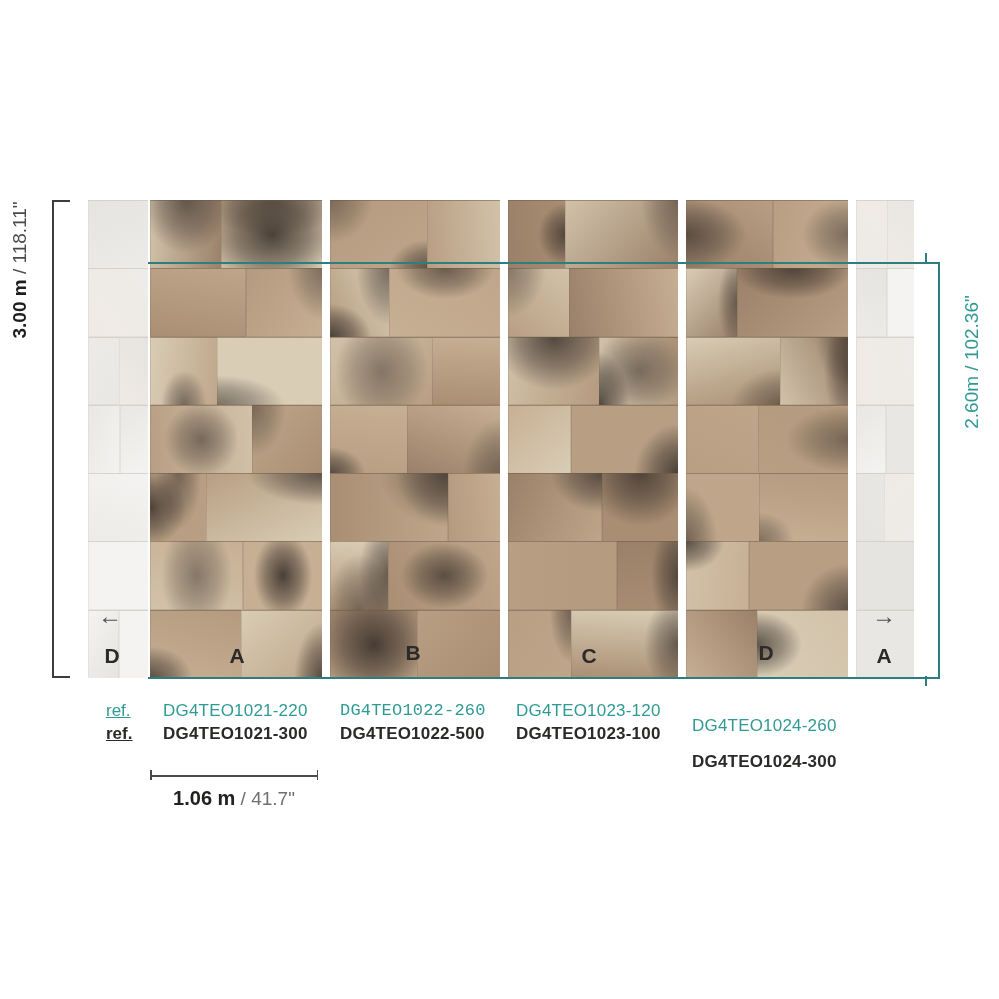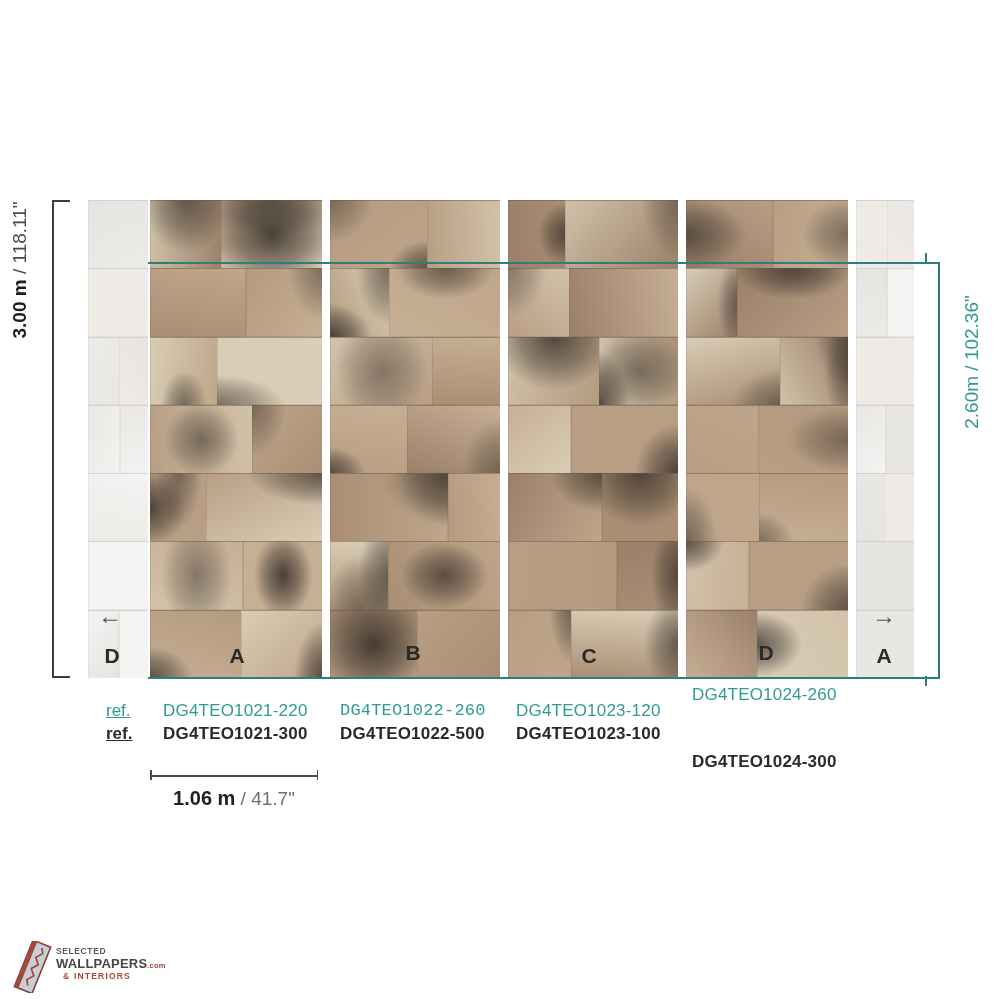--- a/index.html
+++ b/index.html
@@ -178,43 +178,29 @@
   <div class="panel-letter" style="left:237px; top:656px;">A</div>
   <div class="panel-letter" style="left:413px; top:653px;">B</div>
   <div class="panel-letter" style="left:589px; top:656px;">C</div>
   <div class="panel-letter" style="left:766px; top:653px;">D</div>
   <div class="panel-letter" style="left:884px; top:656px;">A</div>
 
   <div class="ref-label ref-teal" style="left:106px; top:701px;">ref.</div>
   <div class="ref-code  ref-teal" style="left:163px; top:701px;">DG4TEO1021-220</div>
   <div class="ref-code  ref-teal" style="left:340px; top:701px;font-family:Liberation Mono, monospace;">DG4TEO1022-260</div>
   <div class="ref-code  ref-teal" style="left:516px; top:701px;">DG4TEO1023-120</div>
-  <div class="ref-code  ref-teal" style="left:692px; top:685px;">DG4TEO1024-260</div>
+  <div class="ref-code  ref-teal" style="left:692px; top:716px;">DG4TEO1024-260</div>
 
   <div class="ref-label ref-black" style="left:106px; top:724px;">ref.</div>
   <div class="ref-code  ref-black" style="left:163px; top:724px;">DG4TEO1021-300</div>
   <div class="ref-code  ref-black" style="left:340px; top:724px;">DG4TEO1022-500</div>
   <div class="ref-code  ref-black" style="left:516px; top:724px;">DG4TEO1023-100</div>
   <div class="ref-code  ref-black" style="left:692px; top:752px;text-align:right;">DG4TEO1024-300</div>
 
   <div class="stroke-grey" style="left:150px; top:775px; width:168px; height:1.5px;"></div>
   <div class="stroke-grey" style="left:150px; top:770px; width:1.5px; height:10px;"></div>
   <div class="stroke-grey" style="left:316.5px; top:770px; width:1.5px; height:10px;"></div>
   <div class="wdim-text">
     <span class="bold">1.06 m</span><span class="light"> / 41.7"</span>
   </div>
 
-  <div class="logo">
-    <svg class="logo-icon" width="42" height="52" viewBox="0 0 42 52">
-      <g transform="rotate(22 21 26)">
-        <rect x="11" y="1" width="19" height="50" fill="#c3d0d6" stroke="#8e3a35" stroke-width="1.6"></rect>
-        <rect x="11" y="1" width="4.5" height="50" fill="#a2493f"></rect>
-        <path d="M22 5 l3 5 l-5 6 l5 6 l-5 6 l5 6 l-5 6 l3 5" stroke="#b03a32" stroke-width="1.6" fill="none"></path>
-      </g>
-    </svg>
-    <div class="logo-text">
-      <div class="logo-top">SELECTED</div>
-      <div class="logo-main"><span>WALLPAPERS</span><span class="logo-suffix">.com</span></div>
-      <div class="logo-bottom">&amp; INTERIORS</div>
-    </div>
-  </div>
 
 </div>
 
 </body></html>

